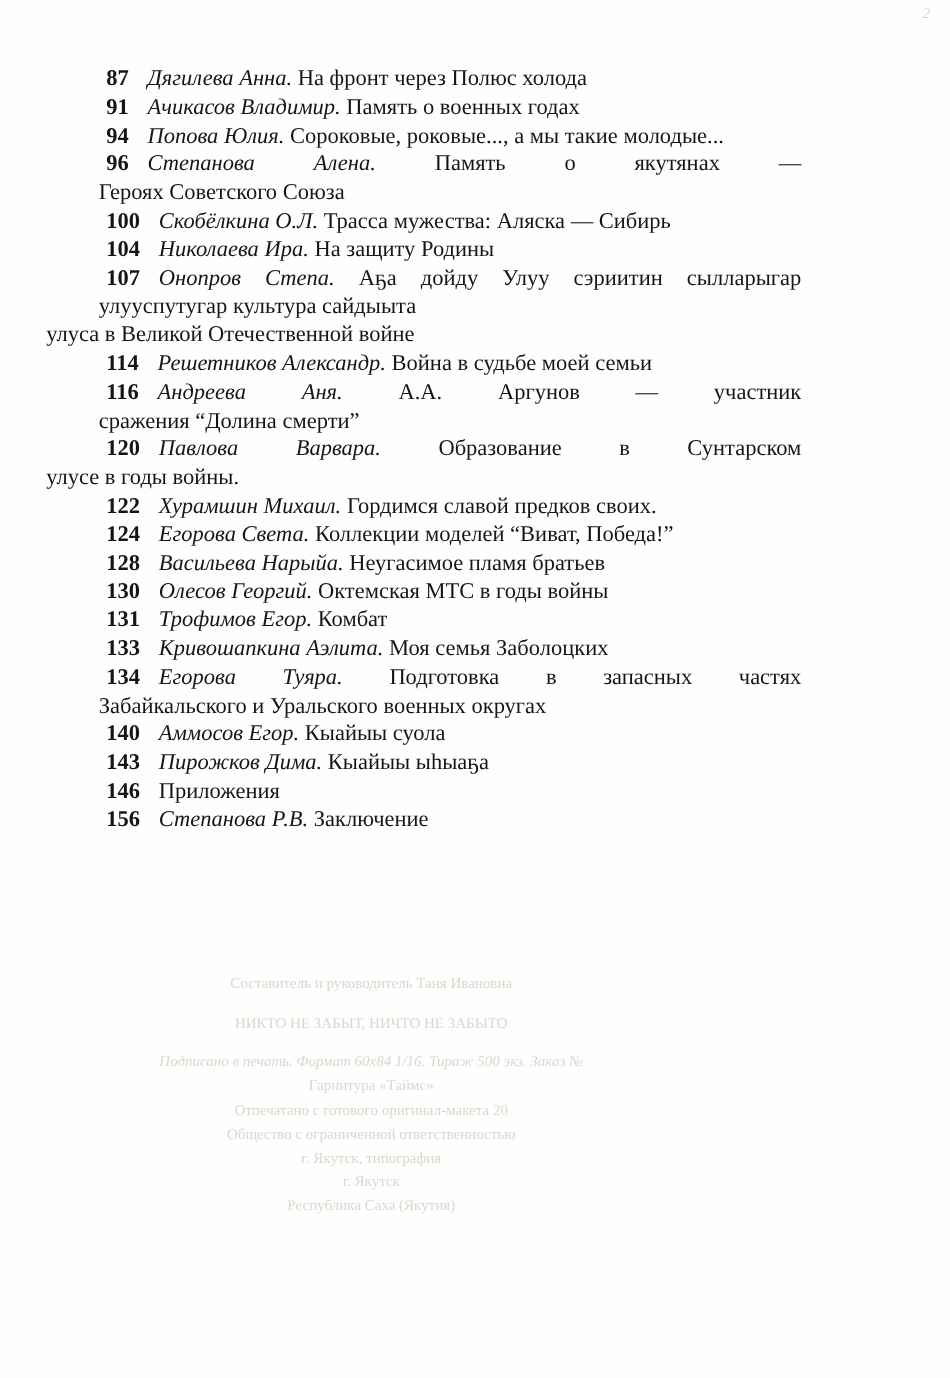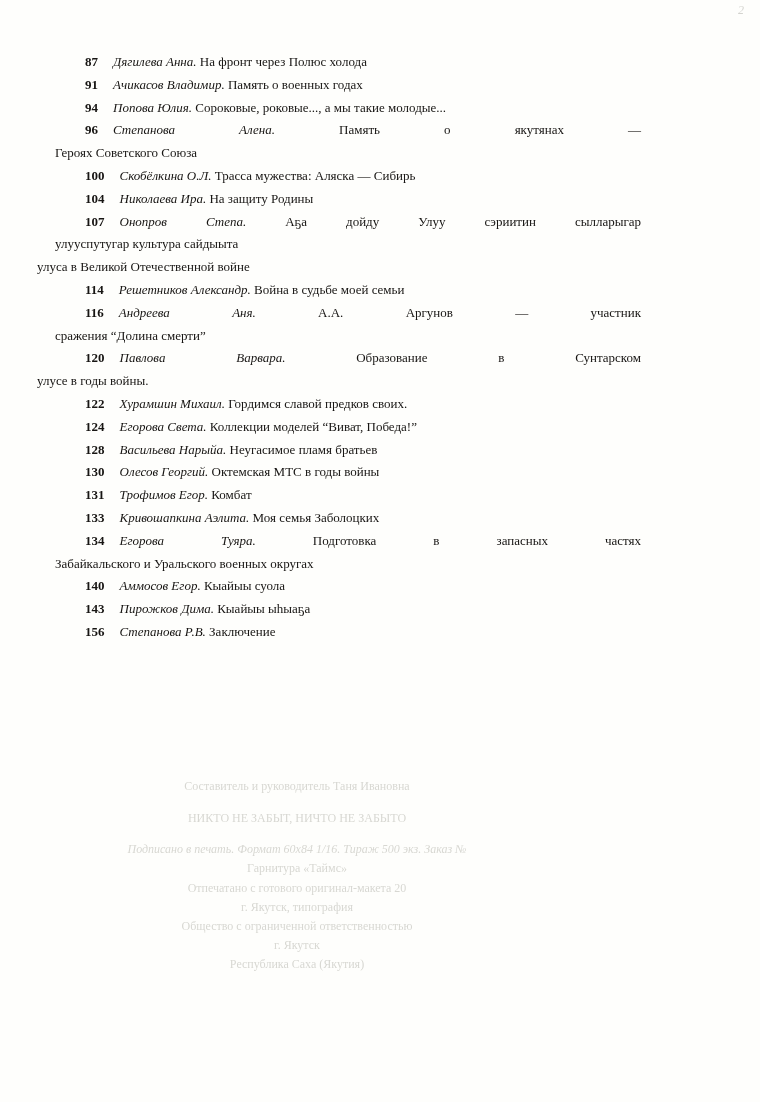--- a/index.html
+++ b/index.html
@@ -12,37 +12,37 @@
     font-family: "Liberation Serif", "DejaVu Serif", serif;
     color: #171513;
   }
   .toc {
     position: absolute;
     top: 51px;
     left: 0;
     width: 710px;
   }
   .toc-line {
-    font-size: 13px;
+    font-size: 18px;
     line-height: 22.8px;
     white-space: nowrap;
   }
   .numbered { padding-left: 85px; }
   .numbered.just {
     white-space: normal;
     width: 556px;
     text-align: justify;
     text-align-last: justify;
   }
   .num {
     font-weight: bold;
     margin-right: 15px;
   }
   .author { font-style: italic; }
-  .cont-hang { padding-left: 55px; }
+  .cont-hang { padding-left: 79px; }
   .cont-flush { padding-left: 37px; }
 
   .bleed {
     position: absolute;
     top: 778px;
     left: 82px;
     width: 430px;
     text-align: center;
     color: #b8b8b0;
     opacity: 0.55;
@@ -87,26 +87,27 @@
       <div class="toc-line numbered"><span class="num">122</span><span class="author">Хурамшин Михаил.</span> <span>Гордимся славой предков своих.</span></div>
       <div class="toc-line numbered"><span class="num">124</span><span class="author">Егорова Света.</span> <span>Коллекции моделей “Виват, Победа!”</span></div>
       <div class="toc-line numbered"><span class="num">128</span><span class="author">Васильева Нарыйа.</span> <span>Неугасимое пламя братьев</span></div>
       <div class="toc-line numbered"><span class="num">130</span><span class="author">Олесов Георгий.</span> <span>Октемская МТС в годы войны</span></div>
       <div class="toc-line numbered"><span class="num">131</span><span class="author">Трофимов Егор.</span> <span>Комбат</span></div>
       <div class="toc-line numbered"><span class="num">133</span><span class="author">Кривошапкина Аэлита.</span> <span>Моя семья Заболоцких</span></div>
       <div class="toc-line numbered just"><span class="num">134</span><span class="author">Егорова Туяра.</span> <span>Подготовка в запасных частях</span></div>
       <div class="toc-line cont-hang"><span>Забайкальского и Уральского военных округах</span></div>
       <div class="toc-line numbered"><span class="num">140</span><span class="author">Аммосов Егор.</span> <span>Кыайыы суола</span></div>
       <div class="toc-line numbered"><span class="num">143</span><span class="author">Пирожков Дима.</span> <span>Кыайыы ыһыаҕа</span></div>
+      <div class="toc-line numbered"><span class="num">146</span><span>Приложения</span></div>
       <div class="toc-line numbered"><span class="num">156</span><span class="author">Степанова Р.В.</span> <span>Заключение</span></div>
     </div>
   <div class="bleed">
       <div class="bleed-line" style="margin-top: 0px;">Составитель и руководитель Таня Ивановна</div>
       <div class="bleed-line" style="margin-top: 15px;">НИКТО НЕ ЗАБЫТ, НИЧТО НЕ ЗАБЫТО</div>
       <div class="bleed-line" style="margin-top: 14px; font-style: italic;">Подписано в печать. Формат 60х84 1/16. Тираж 500 экз. Заказ №</div>
       <div class="bleed-line" style="margin-top: 2px;">Гарнитура «Таймс»</div>
       <div class="bleed-line" style="margin-top: 3px;">Отпечатано с готового оригинал-макета 20</div>
+      <div class="bleed-line" style="margin-top: 2px;">Общество с ограниченной ответственностью</div>
       <div class="bleed-line" style="margin-top: 2px;">г. Якутск, типография</div>
-      <div class="bleed-line" style="margin-top: 2px;">Общество с ограниченной ответственностью</div>
       <div class="bleed-line" style="margin-top: 2px;">г. Якутск</div>
       <div class="bleed-line" style="margin-top: 2px;">Республика Саха (Якутия)</div>
     </div>
 </div>
 
 </body></html>

